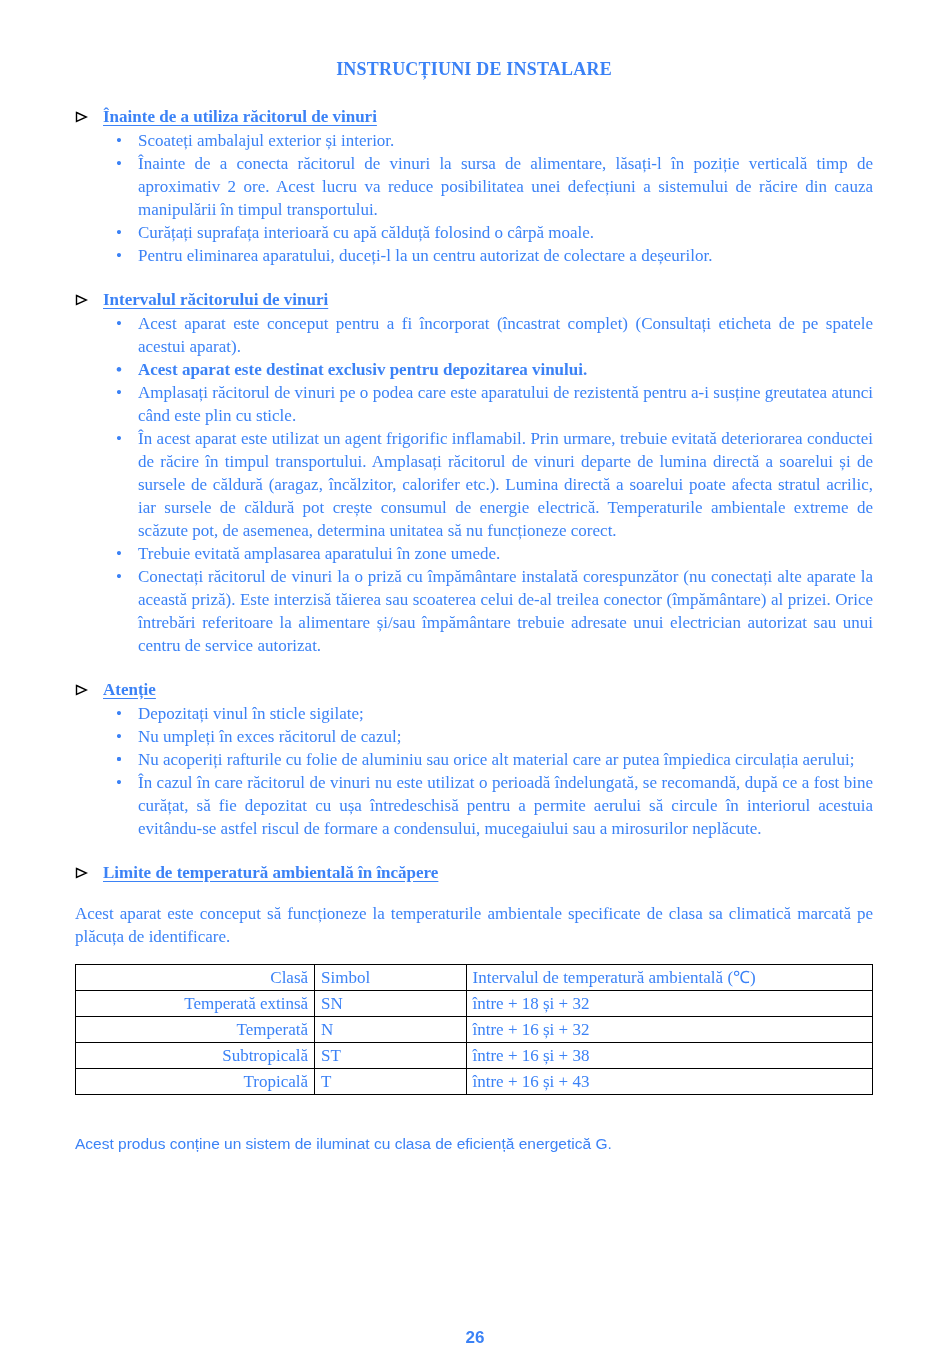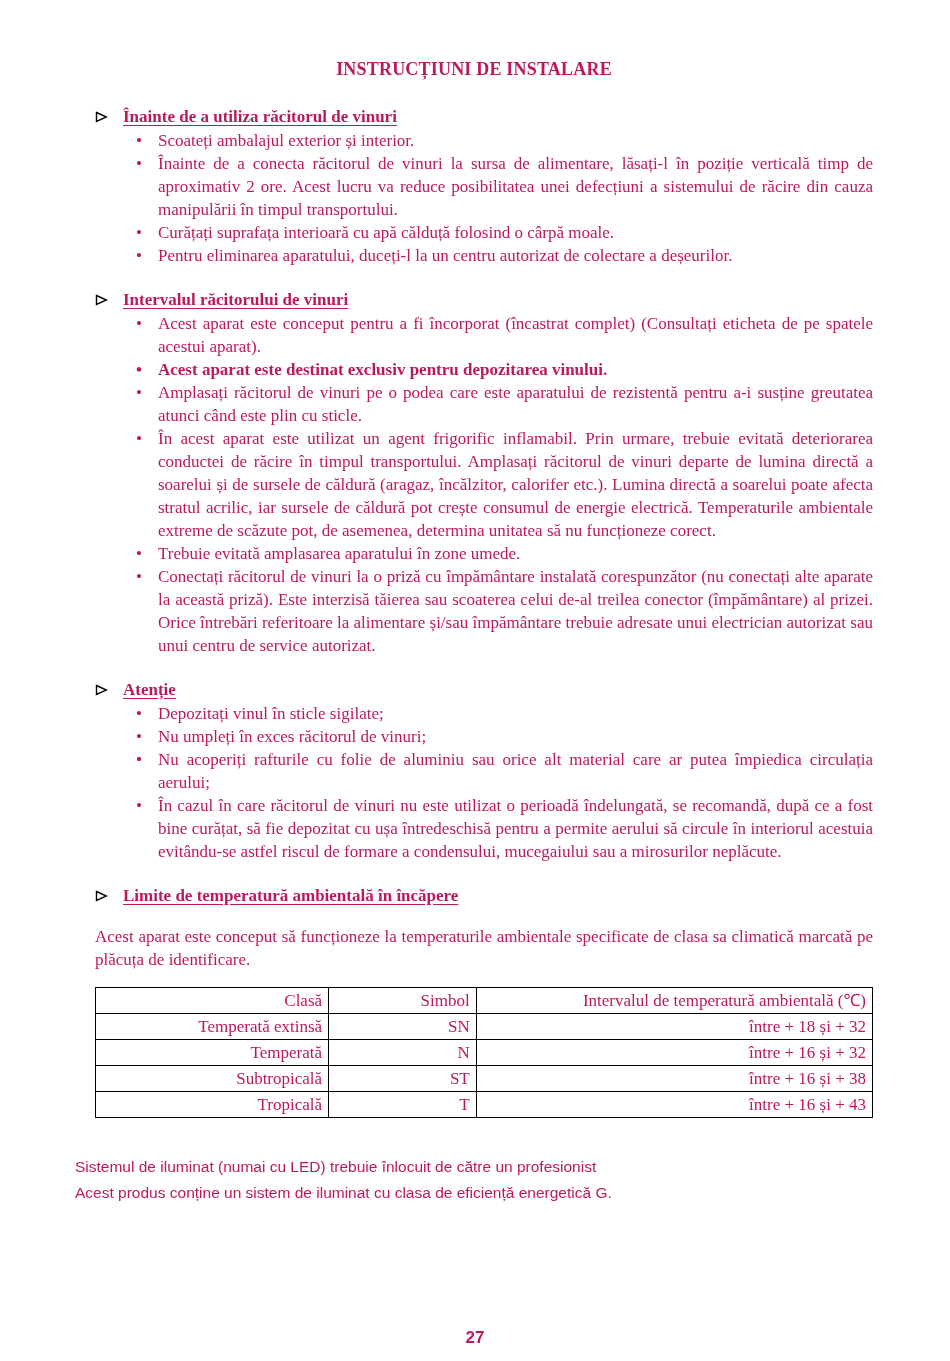--- a/index.html
+++ b/index.html
@@ -3,34 +3,34 @@
 <meta charset="utf-8">
 <style>
   * { box-sizing: border-box; }
   html, body { margin: 0; padding: 0; background: #ffffff; }
   .page {
     position: relative;
     width: 950px;
     height: 1361px;
     margin: 0 auto;
     background: #ffffff;
-    color: #be185d;
+    color: #3b82f6;
     font-family: "Liberation Serif", serif;
     font-size: 17px;
     line-height: 23px;
     padding: 58px 77px 20px 75px;
   }
   .title {
     text-align: center;
     font-weight: bold;
     font-size: 18px;
     margin: 0 0 24px 0;
     letter-spacing: 0.2px;
   }
-  .section { margin-bottom: 21px; margin-left: 20px; }
+  .section { margin-bottom: 21px; }
   .section-heading {
     display: flex;
     align-items: baseline;
     font-weight: bold;
     margin: 0 0 1px 0;
   }
   .arrow-wrap {
     width: 28px;
     flex: none;
     position: relative;
@@ -59,21 +59,21 @@
   }
   table.climate-table {
     width: 100%;
     border-collapse: collapse;
     margin-top: 16px;
     font-size: 17px;
   }
   table.climate-table th, table.climate-table td {
     border: 1px solid #000000;
     font-weight: normal;
-    text-align: right;
+    text-align: left;
     padding: 1px 6px;
     height: 26px;
   }
   table.climate-table .left { text-align: right; }
   col.c1 { width: 30%; }
   col.c2 { width: 19%; }
   col.c3 { width: 51%; }
   .footer-notes {
     margin-top: 36px;
     font-family: "Liberation Sans", sans-serif;
@@ -133,21 +133,21 @@
 
   <div class="section">
     <div class="section-heading">
       <span class="arrow-wrap"><svg class="arrow-svg" width="13" height="12" viewBox="0 0 13 12">
             <path d="M1.5 1.5 L11.5 6 L1.5 10.5 Z" fill="none" stroke="#000" stroke-width="1.4" stroke-linejoin="miter"></path>
           </svg></span>
       <span class="heading-text">Atenție</span>
     </div>
     <ul class="bullets">
       <li><span class="dot">•</span><span>Depozitați vinul în sticle sigilate;</span></li>
-      <li><span class="dot">•</span><span>Nu umpleți în exces răcitorul de vinuri;</span></li>
+      <li><span class="dot">•</span><span>Nu umpleți în exces răcitorul de cazul;</span></li>
       <li><span class="dot">•</span></li>
       <li><span class="dot">•</span><span>Nu acoperiți rafturile cu folie de aluminiu sau orice alt material care ar putea împiedica circulația aerului;</span></li>
       <li><span class="dot">•</span><span>În cazul în care răcitorul de vinuri nu este utilizat o perioadă îndelungată, se recomandă, după ce a fost bine curățat, să fie depozitat cu ușa întredeschisă pentru a permite aerului să circule în interiorul acestuia evitându-se astfel riscul de formare a condensului, mucegaiului sau a mirosurilor neplăcute.</span></li>
     </ul>
   </div>
 
   <div class="section">
     <div class="section-heading">
       <span class="arrow-wrap"><svg class="arrow-svg" width="13" height="12" viewBox="0 0 13 12">
             <path d="M1.5 1.5 L11.5 6 L1.5 10.5 Z" fill="none" stroke="#000" stroke-width="1.4" stroke-linejoin="miter"></path>
@@ -188,19 +188,18 @@
         <tr>
           <td class="left">Tropicală</td>
           <td>T</td>
           <td>între + 16 și + 43</td>
         </tr>
       </tbody>
     </table>
   </div>
 
   <div class="footer-notes">
-    <div>Sistemul de iluminat (numai cu LED) trebuie înlocuit de către un profesionist</div>
     <div>Acest produs conține un sistem de iluminat cu clasa de eficiență energetică G.</div>
   </div>
 
-  <div class="page-number">27</div>
+  <div class="page-number">26</div>
 
 </div>
 
 </body></html>

